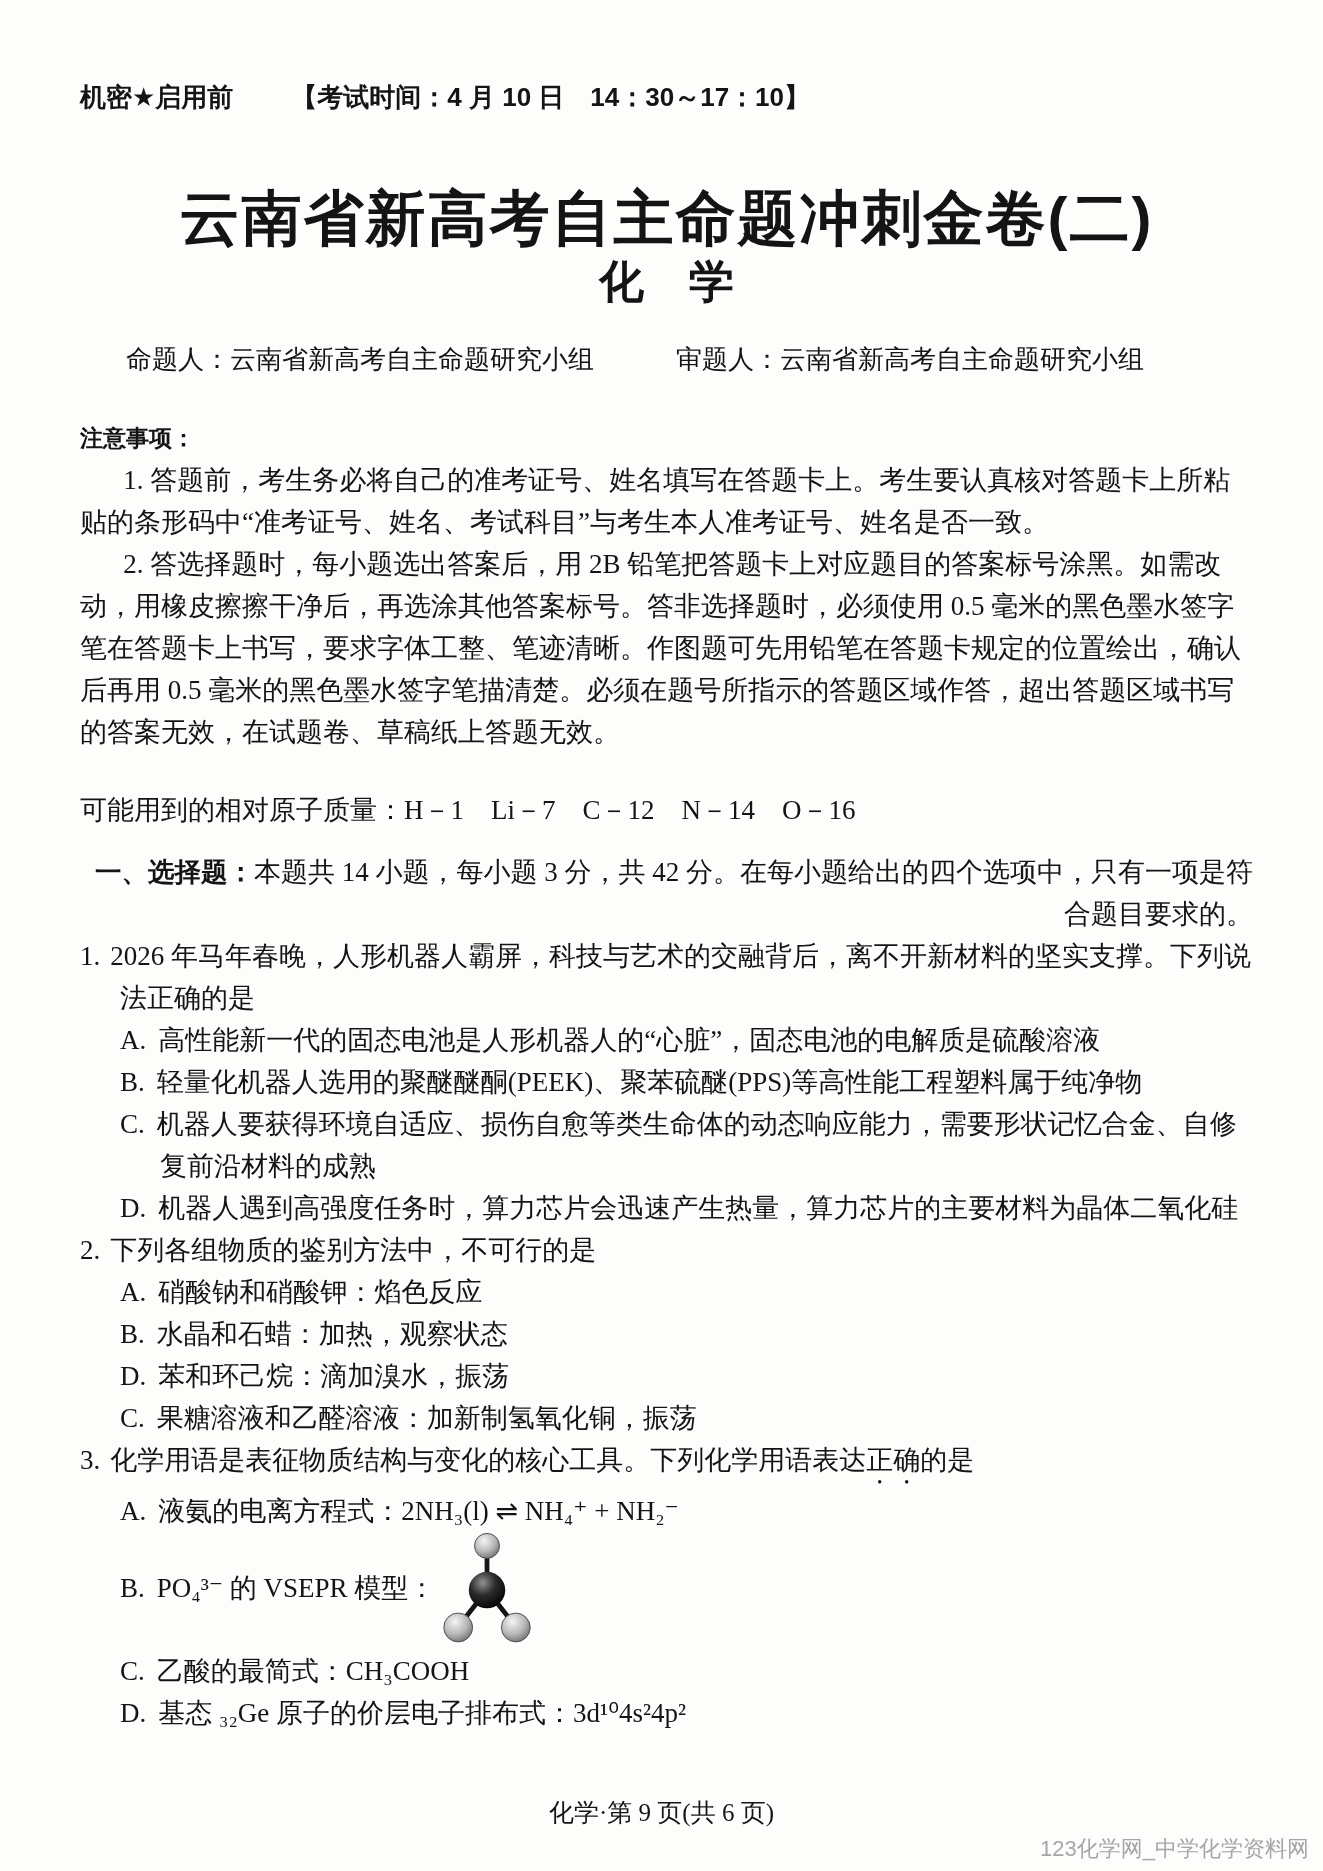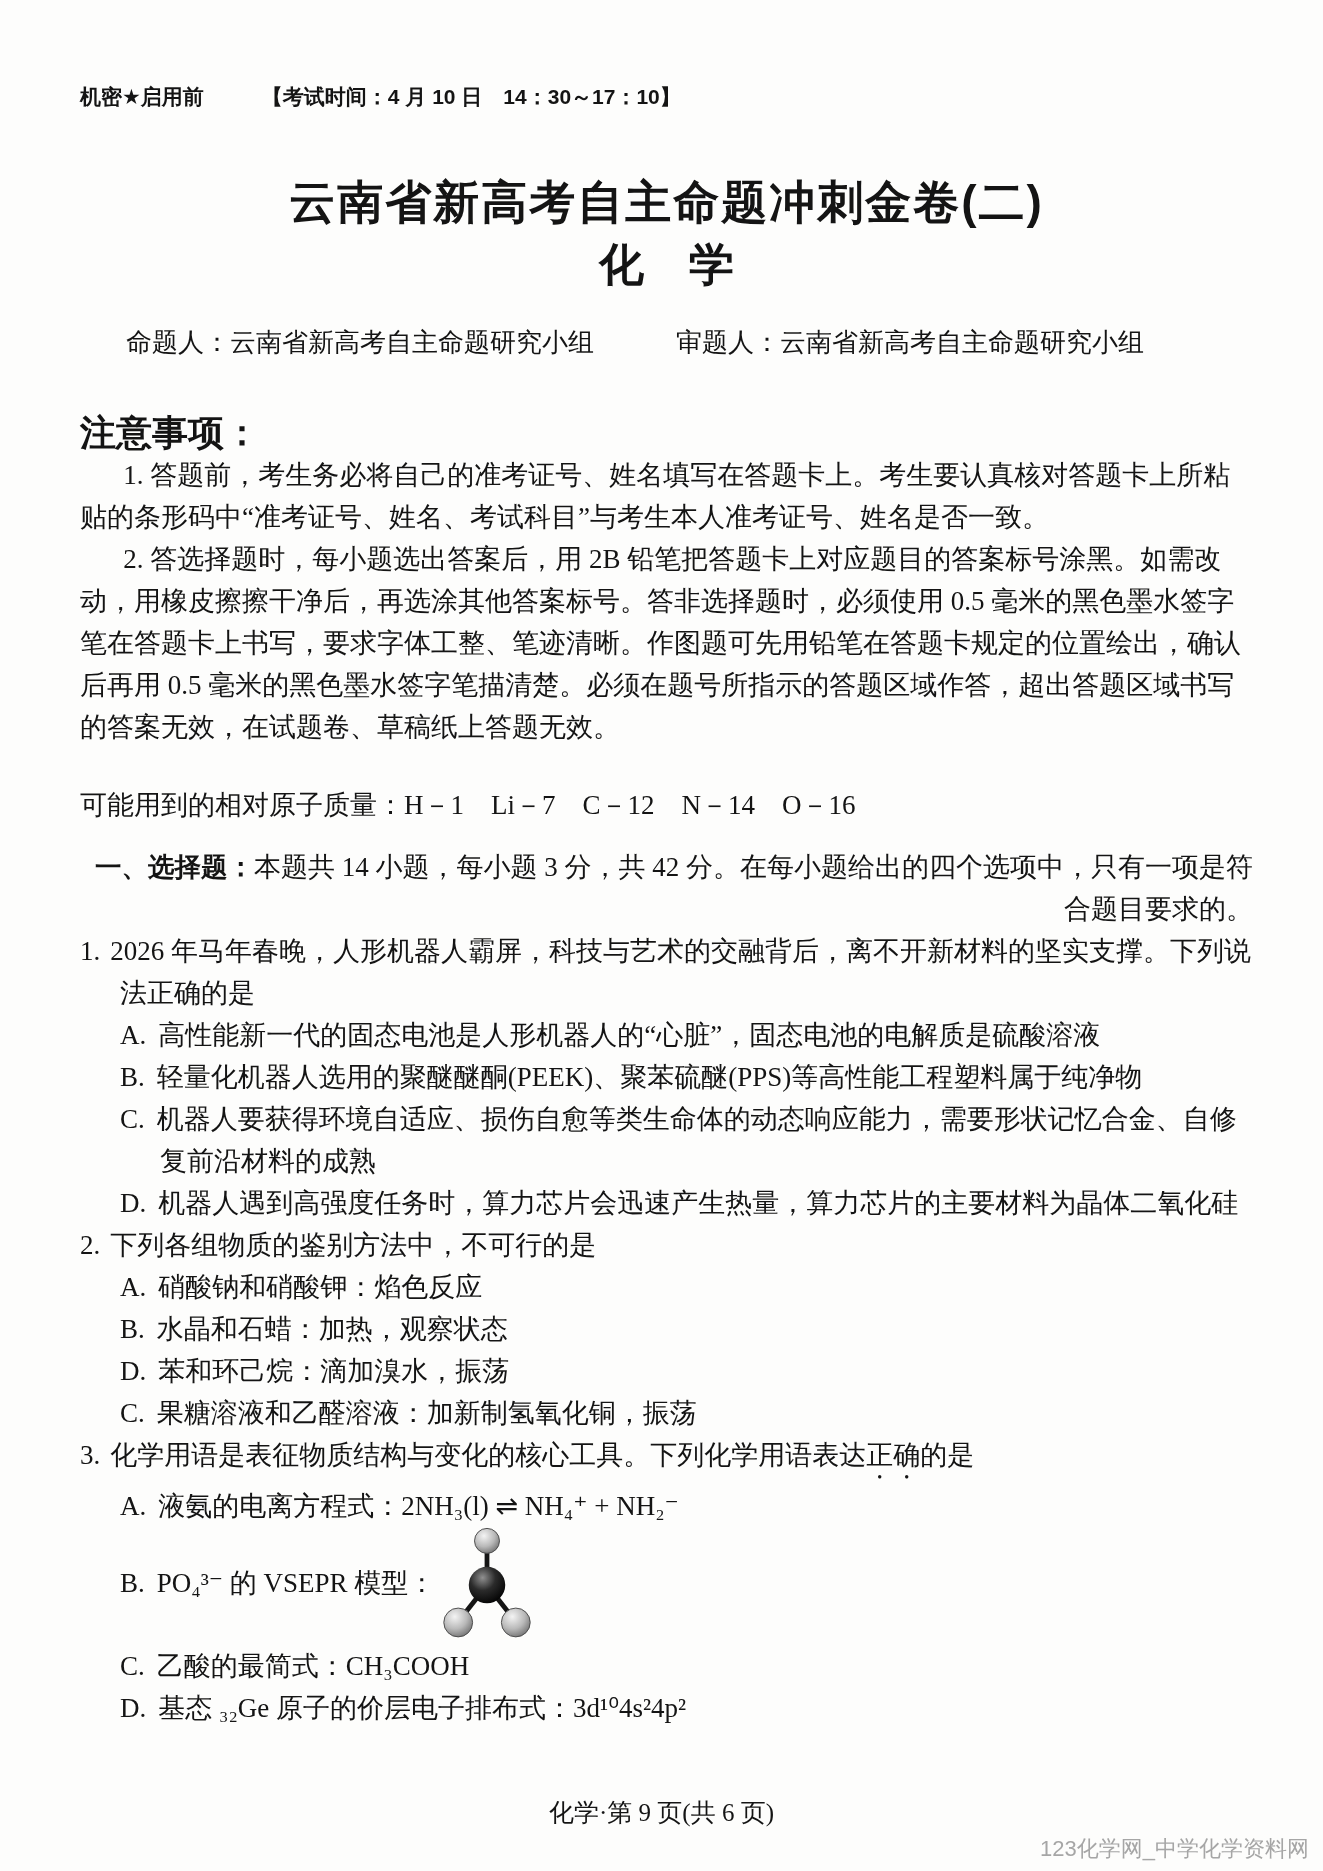--- a/index.html
+++ b/index.html
@@ -8,38 +8,38 @@
     position:relative; width:1323px; height:1871px; margin:0 auto;
     background:#fdfdfc; color:#141414; overflow:hidden;
     font-family:"Liberation Serif","DejaVu Serif",serif;
     font-size:27px; line-height:42px;
   }
   .content { position:absolute; left:80px; right:70px; top:0; }
 
   .hdr {
     display:flex; gap:58px; padding-top:82px;
     font-family:"Liberation Sans","DejaVu Sans",sans-serif;
-    font-weight:bold; font-size:21px; line-height:30px;
+    font-weight:bold; font-size:26px; line-height:30px;
   }
   .title {
-    margin-top:64px; text-align:center;
+    margin-top:81px; text-align:center;
     font-family:"Liberation Sans","DejaVu Sans",sans-serif;
-    font-weight:bold; font-size:46px; line-height:52px; letter-spacing:2px;
+    font-weight:bold; font-size:60px; line-height:52px; letter-spacing:2px;
   }
   .subject {
     margin-top:12px; text-align:center;
     font-family:Liberation Serif, serif;
     font-weight:bold; font-size:45px; line-height:50px;
   }
   .persons { margin-top:32px; display:flex; gap:82px; padding-left:46px; font-size:26px; }
 
   .notice-h {
-    margin-top:48px;
+    margin-top:36px;
     font-family:"Liberation Sans","DejaVu Sans",sans-serif;
-    font-weight:bold; font-size:36px; line-height:42px;
+    font-weight:bold; font-size:23px; line-height:42px;
   }
   .notice-p { text-indent:1.6em; }
 
   .mass { margin-top:36px; }
 
   .sec { margin-top:20px; padding-left:42px; text-indent:-42px;text-align:right; }
   .sec .seclabel {
     font-family:"Liberation Sans","DejaVu Sans",sans-serif;
     font-weight:bold; font-size:26.5px;
   }

